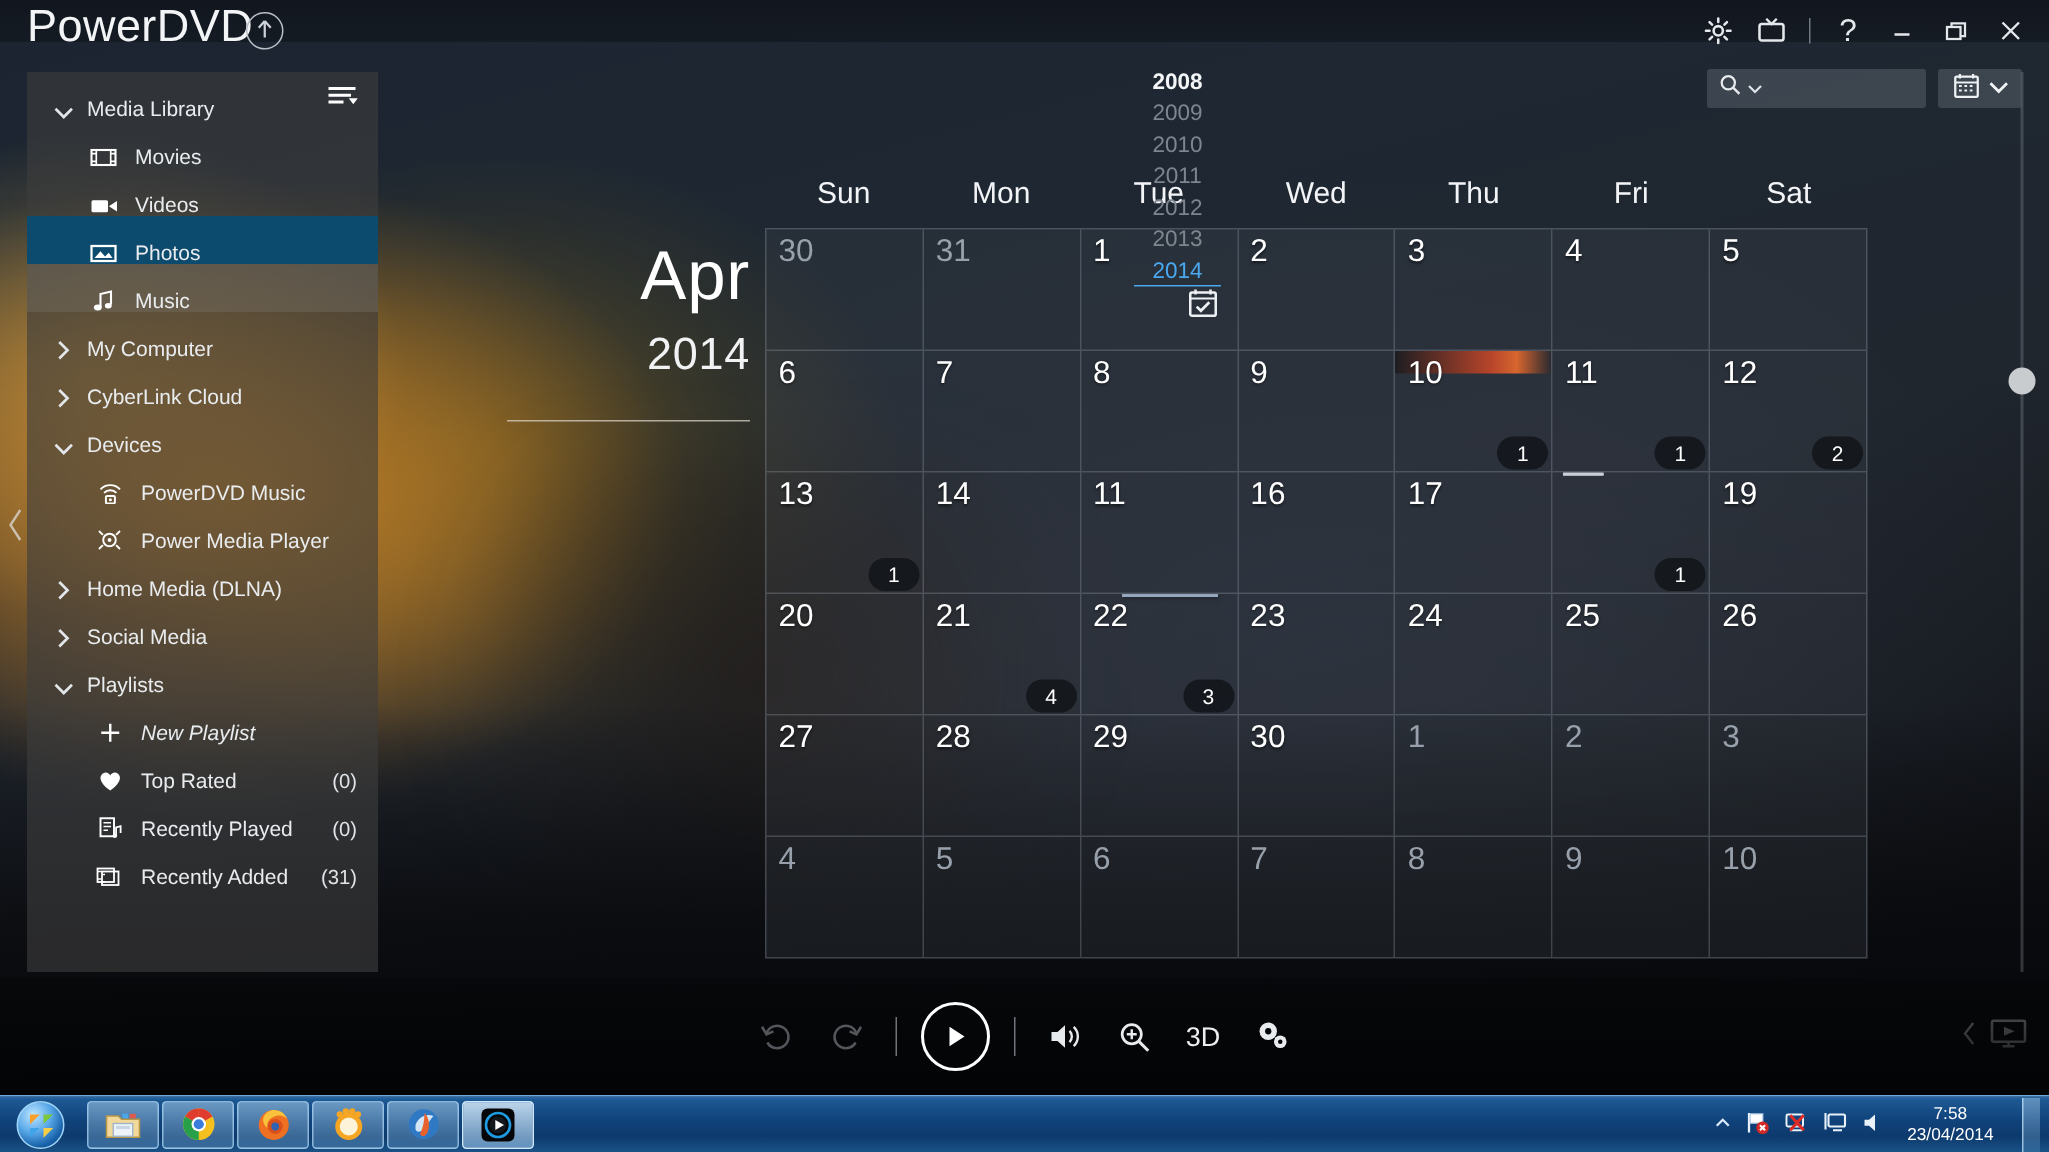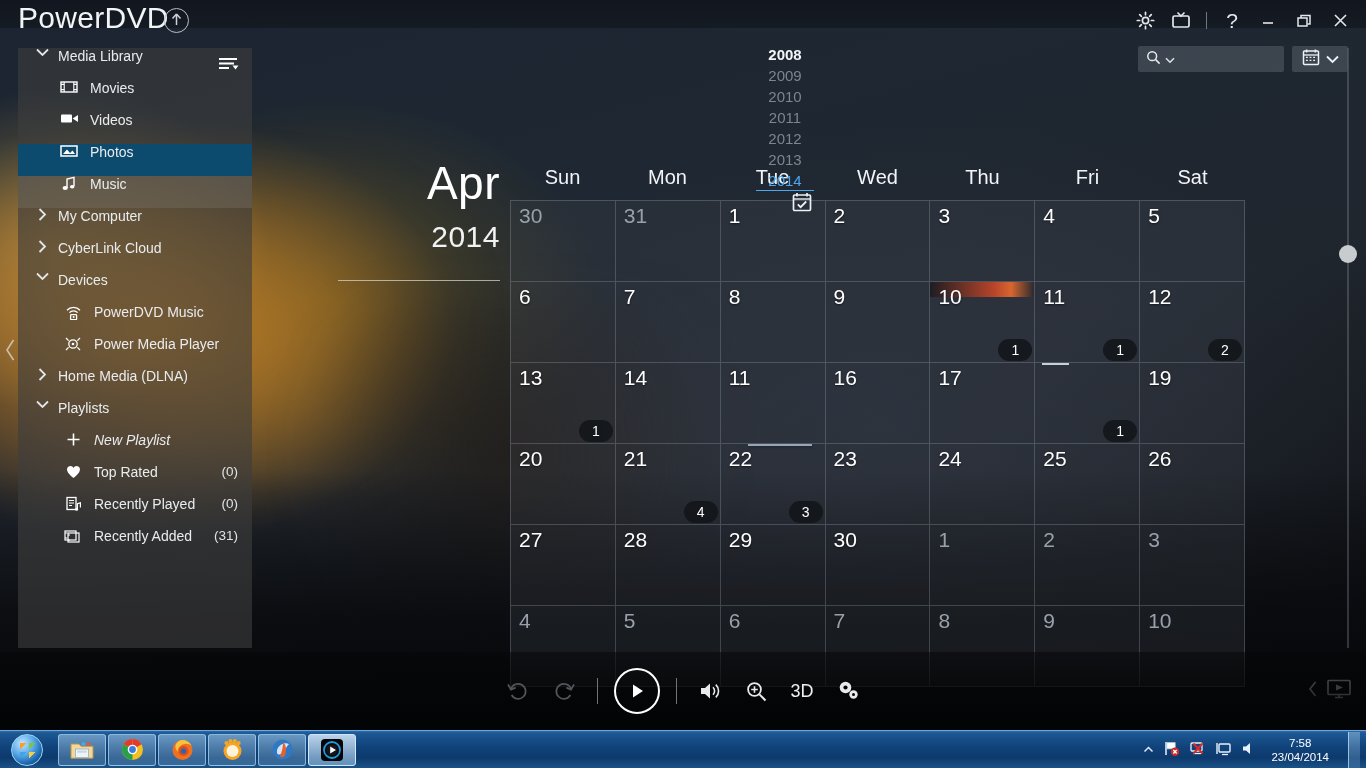--- a/index.html
+++ b/index.html
@@ -72,21 +72,21 @@
   
   .sidebar {
     position: absolute; left: 18px; top: 48px; width: 234px; height: 600px;
     background: rgba(62,62,62,0.62);
     z-index: 30;
     font-size: 14px;
     overflow: hidden;
   }
   .nav-row {
     position: relative;
-    height: 32px; display: flex; align-items: flex-start;
+    height: 32px; display: flex; align-items: flex-end;
     color: #e9ecef; white-space: nowrap;
   }
   .nav-row.group { padding-left: 16px; }
   .nav-row.child { padding-left: 40px; }
   .nav-row.child2 { padding-left: 44px; }
   .chev {
     width: 16px; margin-right: 8px; display:inline-flex; align-items:center; justify-content:center;
     color: #e2e6ea;
   }
   .nav-ico {
@@ -146,21 +146,21 @@
     position: absolute; left: 300px; top: 160px; width: 200px; text-align: right; z-index: 20;
   }
   .month-name { font-size: 46px; font-weight: 300; color: #ffffff; line-height: 1; letter-spacing: 0.5px; }
   .month-year { font-size: 30px; font-weight: 300; color: #f0f2f4; margin-top: 14px; letter-spacing: 0.5px; }
   .month-rule { margin-top: 26px; margin-left: 38px; border-top: 1px solid rgba(218,210,196,0.75); }
 
   
   .calendar {
     position: absolute; left: 510px; top: 118px; width: 735px; z-index: 20;
   }
-  .dow-row { display: flex; height: 34px; margin-top: 48px; }
+  .dow-row { display: flex; height: 34px; }
   .dow {
     flex: 1 1 0; text-align: center; color: #f2f4f7;
     font-size: 20px; font-weight: 300;
   }
   .weeks { border-top: 1px solid rgba(160,170,182,0.35); }
   .week { display: flex; height: 81px; }
   .cell {
     flex: 1 1 0; position: relative;
     border-right: 1px solid rgba(160,170,182,0.30);
     border-bottom: 1px solid rgba(160,170,182,0.30);
@@ -552,20 +552,28 @@
 
     <div class="nav-row group">
       <span class="chev">
         <svg width="9" height="13" viewBox="0 0 9 13">
             <path d="M1.5 1 L7 6.5 L1.5 12" fill="none" stroke="#e2e6ea" stroke-width="1.8"></path>
           </svg>
       </span>
       <span class="nav-label">Home Media (DLNA)</span>
     </div>
 
+    <div class="nav-row group">
+      <span class="chev">
+        <svg width="9" height="13" viewBox="0 0 9 13">
+            <path d="M1.5 1 L7 6.5 L1.5 12" fill="none" stroke="#e2e6ea" stroke-width="1.8"></path>
+          </svg>
+      </span>
+      <span class="nav-label">Social Media</span>
+    </div>
 
     <div class="nav-row group">
       <span class="chev">
         <svg width="13" height="9" viewBox="0 0 13 9">
             <path d="M1 1.5 L6.5 7 L12 1.5" fill="none" stroke="#e2e6ea" stroke-width="1.8"></path>
           </svg>
       </span>
       <span class="nav-label">Playlists</span>
     </div>
 

